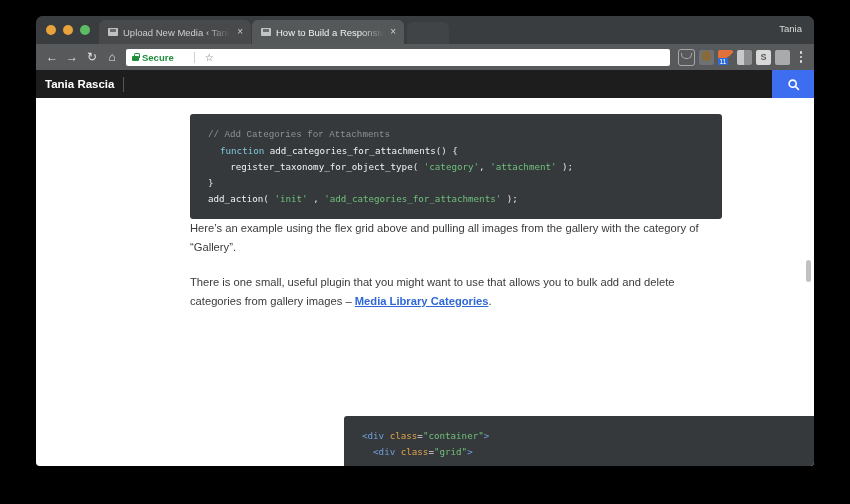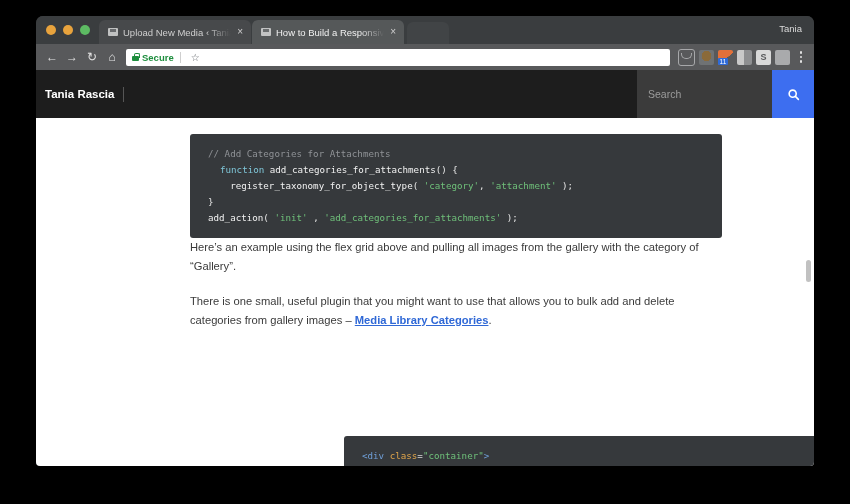--- a/index.html
+++ b/index.html
@@ -149,21 +149,21 @@
     content:"";
     position:absolute; left:0; bottom:0; width:7px; height:5px;
     background:#1e8e3e; border-radius:1px;
   }
   #lock-icon::after {
     content:"";
     position:absolute; left:1.5px; top:0; width:4px; height:4px;
     border:1.3px solid #1e8e3e; border-bottom:0;
     border-radius:2px 2px 0 0;
   }
-  #secure-label { color:#1e8e3e; font-weight:bold; margin-right:6px; flex:0 0 auto;}
+  #secure-label { color:#1e8e3e; font-weight:bold; margin-right:20px; flex:0 0 auto;}
   #url-sep { width:1px; height:11px; background:#cfcfcf; margin-right:6px; flex:0 0 auto;}
   #url-text { white-space:nowrap; color:#9aa0a6; overflow:hidden; }
   #url-text b { color:#202124; font-weight:bold; }
   #star-icon { flex:0 0 auto; color:#5f6368; font-size:10px; margin-left:4px;}
 
   .ext-icon {
     width: 15px; height: 15px;
     margin: 0 2px;
     border-radius: 2px;
     flex: 0 0 auto;
@@ -204,21 +204,21 @@
   
   #viewport {
     position: relative;
     height: 396px;
     background: #ffffff;
     overflow: hidden;
   }
 
   
   #site-header {
-    height: 48px;
+    height: 28px;
     background: #1d1d1d;
     display: flex;
     align-items: stretch;
   }
   #brand-area {
     flex: 1 1 auto;
     display: flex;
     align-items: center;
     padding-left: 9px;
     gap: 9px;
@@ -276,21 +276,21 @@
     padding: 12px 0 12px 0;
     box-sizing: border-box;
     font-family: "DejaVu Sans Mono", monospace;
     font-size: 9.2px;
     line-height: 16px;
     color: #e6e6e6;
     white-space: pre;
     overflow: hidden;
   }
   .code-line { padding-left: 18px; }
-  .c-comment { color: #8f9296; }
+  .c-comment { color: #8f9296; font-family: Liberation Mono, monospace; }
   .c-keyword { color: #7fc6d8; margin-left: 12px; }
   .c-fn      { color: #f2f2f2; }
   .c-string  { color: #6fc07a; }
   .c-punct   { color: #e6e6e6; }
   .c-tag     { color: #6f9fd8; text-align: right; }
   .c-attr    { color: #e0a54a; text-align: right; }
   .c-plain   { color: #d8d8d8; }
 
   #code-block-2 { position:absolute; left:154px; top:318px; width:532px; border-radius:3px 3px 0 0;}
 
@@ -370,21 +370,20 @@
   </div>
 
   <div id="viewport">
 
     <div id="site-header">
       <div id="brand-area">
         <span id="brand-name">Tania Rascia</span>
         <span id="brand-divider"></span>
       </div>
       <div id="search-wrap">
-        <input id="search-input" type="text" placeholder="Search" style="">
         <button id="search-button">
           <svg viewBox="0 0 24 24" fill="none" stroke="#ffffff" stroke-width="3">
             <circle cx="10.5" cy="10.5" r="6.5"></circle>
             <line x1="15.5" y1="15.5" x2="21" y2="21" stroke-linecap="round"></line>
           </svg>
         </button>
       </div>
     </div>
 
     <div id="article">

